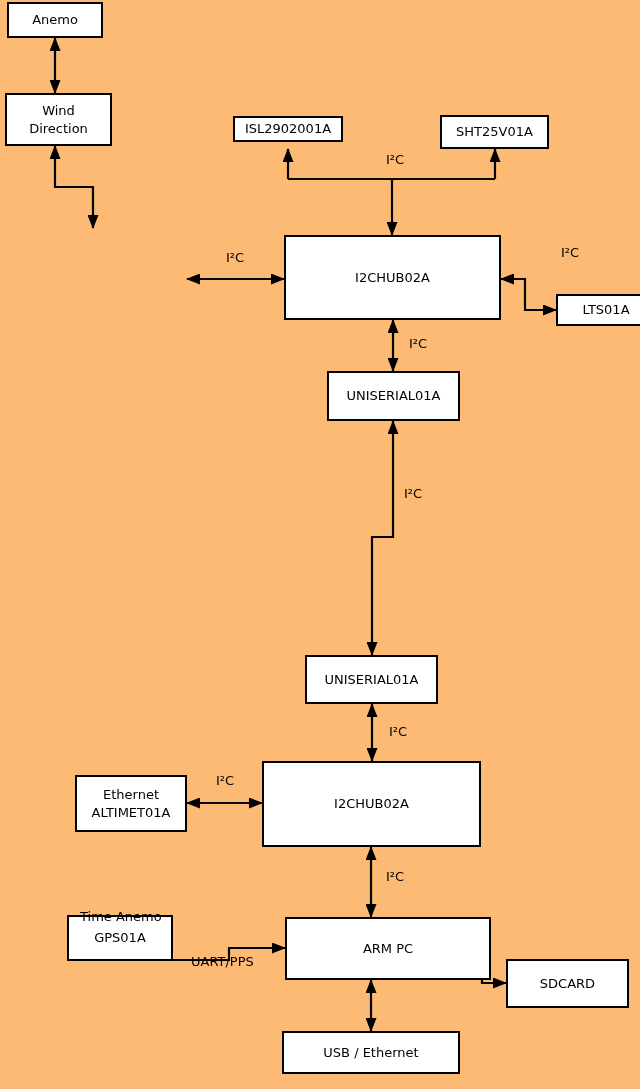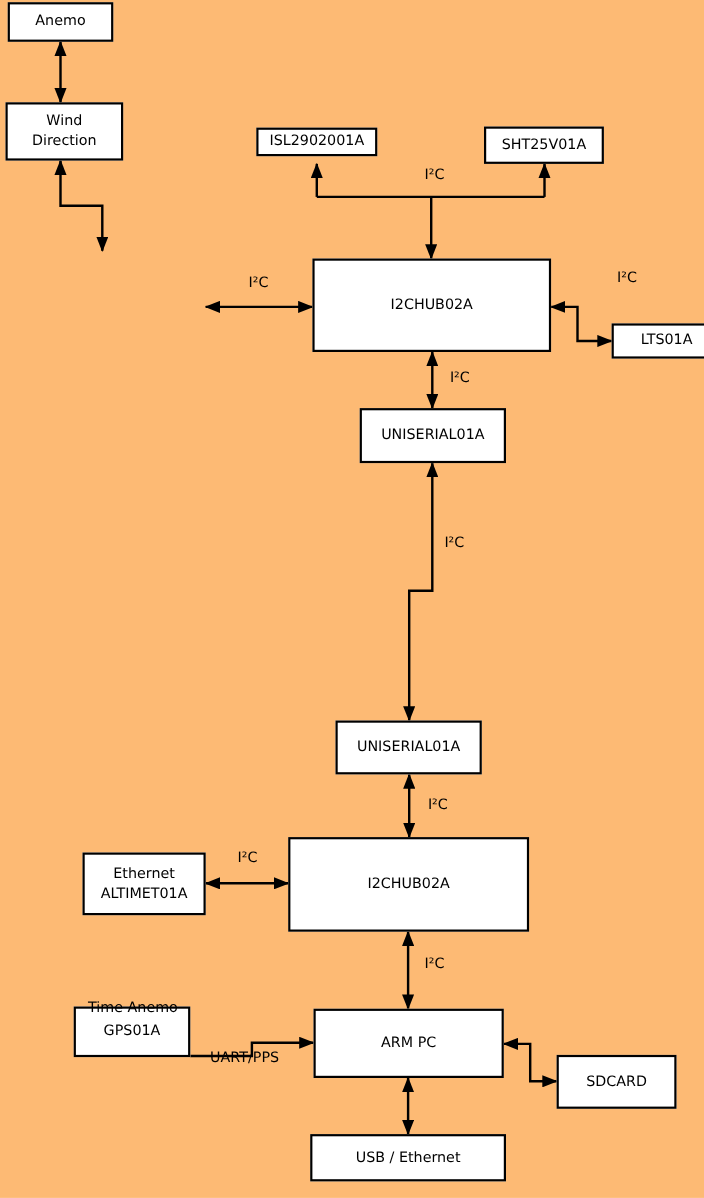--- a/index.html
+++ b/index.html
@@ -51,22 +51,22 @@
   <div class="node" style="left:233px;top:116px;width:110px;height:26px">ISL2902001A</div>
   <div class="node" style="left:440px;top:115px;width:109px;height:34px">SHT25V01A</div>
   <div class="node" style="left:284px;top:235px;width:217px;height:85px">I2CHUB02A</div>
   <div class="node" style="left:556px;top:294px;width:100px;height:32px">LTS01A</div>
   <div class="node" style="left:327px;top:371px;width:133px;height:50px">UNISERIAL01A</div>
   <div class="node" style="left:305px;top:655px;width:133px;height:49px">UNISERIAL01A</div>
   <div class="node" style="left:262px;top:761px;width:219px;height:86px">I2CHUB02A</div>
   <div class="node" style="left:75px;top:775px;width:112px;height:57px">Ethernet
 ALTIMET01A</div>
   <div class="node" style="left:67px;top:915px;width:106px;height:46px">GPS01A</div>
-  <div class="node" style="left:285px;top:917px;width:173px;height:63px">ARM PC</div>
-  <div class="node" style="left:506px;top:959px;width:109px;height:49px">SDCARD</div>
+  <div class="node" style="left:285px;top:917px;width:206px;height:63px">ARM PC</div>
+  <div class="node" style="left:506px;top:959px;width:123px;height:49px">SDCARD</div>
   <div class="node" style="left:282px;top:1031px;width:178px;height:43px">USB / Ethernet</div>
 
   <span class="elabel" style="left:386px;top:152px">I²C</span>
   <span class="elabel" style="left:226px;top:250px">I²C</span>
   <span class="elabel" style="left:561px;top:245px">I²C</span>
   <span class="elabel" style="left:409px;top:336px">I²C</span>
   <span class="elabel" style="left:404px;top:486px">I²C</span>
   <span class="elabel" style="left:389px;top:724px">I²C</span>
   <span class="elabel" style="left:216px;top:773px">I²C</span>
   <span class="elabel" style="left:386px;top:869px">I²C</span>

